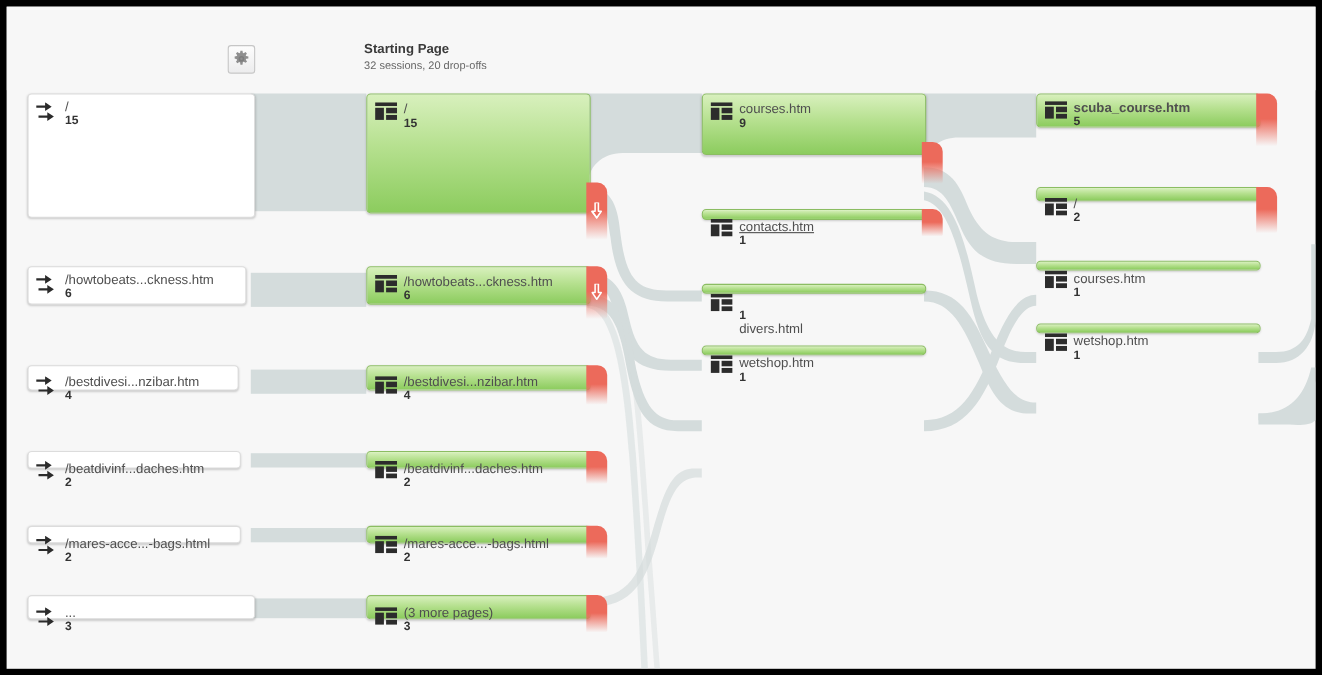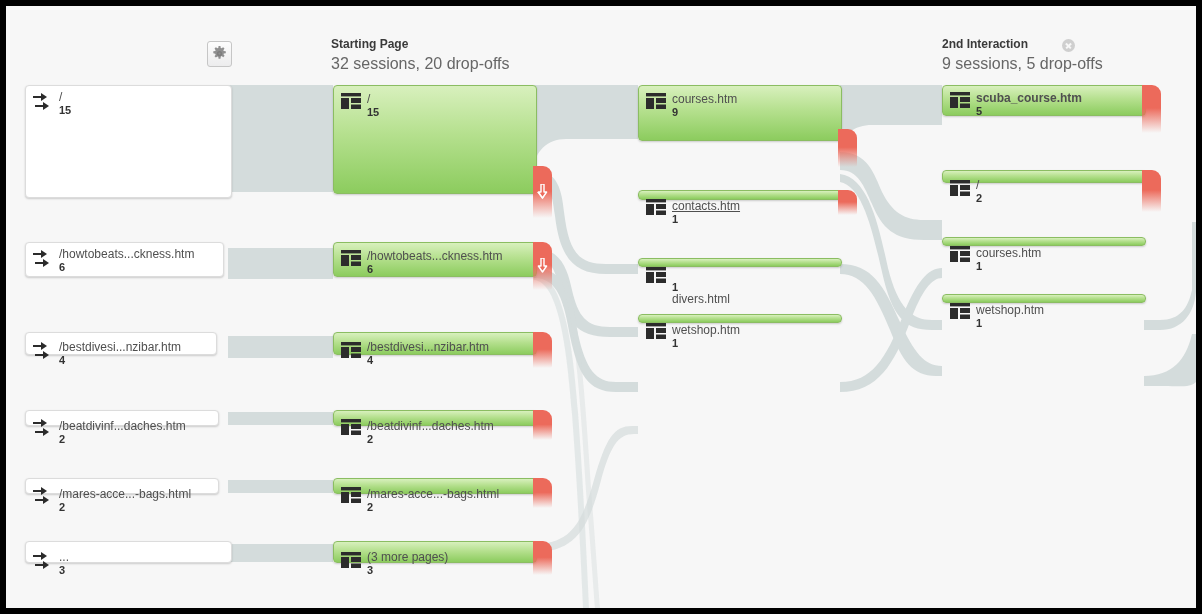--- a/index.html
+++ b/index.html
@@ -29,21 +29,21 @@
   }
   .gear-btn{
     position:absolute;left:201px;top:35px;width:25px;height:26px;
     background:linear-gradient(to bottom,#fdfdfd,#ececed);
     border:1px solid #c6c6c6;border-radius:3px;box-sizing:border-box;cursor:pointer;
   }
   .gear-btn svg{position:absolute;left:4px;top:4px;}
 
   .colhead{position:absolute;top:31px;}
   .colhead .t{font-size:12px;font-weight:bold;color:#3a3a3a;white-space:nowrap;}
-  .colhead .s{font-size:16px;color:#666;white-space:nowrap;margin-top:4px;}
+  .colhead .s{font-size:10px;color:#666;white-space:nowrap;margin-top:4px;}
   .colhead .x{
     position:absolute;top:0px;width:13px;height:13px;border-radius:50%;
     background:#cfcfcf;cursor:pointer;
   }
   .colhead .x:before,.colhead .x:after{
     content:"";position:absolute;left:3px;top:6px;width:7px;height:1.6px;background:#f7f7f7;
   }
   .colhead .x:before{transform:rotate(45deg);}
   .colhead .x:after{transform:rotate(-45deg);}
 
@@ -99,25 +99,20 @@
         <path fill="#7d7d7d" d="M7 0h2l.3 2.1.9.37L11.9 1.3l1.4 1.4-1.17 1.7.37.9L14.7 5.6v2l-2.1.3-.37.9 1.17 1.7-1.4 1.4-1.7-1.17-.9.37L9 13.6H7l-.3-2.1-.9-.37-1.7 1.17-1.4-1.4 1.17-1.7-.37-.9L1.4 7.6v-2l2.1-.3.37-.9L2.7 2.7l1.4-1.4 1.7 1.17.9-.37z" opacity=".85"></path>
       </svg>
     </div>
 
     <div class="colhead" style="left:325px;">
       <div class="t">Starting Page</div>
       <div class="s">32 sessions, 20 drop-offs</div>
     </div>
 
 
-    <div class="colhead" style="left:936px;">
-      <div class="t">2nd Interaction</div>
-      <div class="s">9 sessions, 5 drop-offs</div>
-      <div class="x" style="left:120px;top:2px;"></div>
-    </div>
   </div>
 
   <div class="flow">
 
     <svg class="links" viewBox="0 0 1190 526">
       <g fill="#d4dcdc">
 
         <rect x="222" y="3" width="105" height="107"></rect>
         <rect x="222" y="166" width="105" height="31"></rect>
         <rect x="222" y="254" width="105" height="22"></rect>

